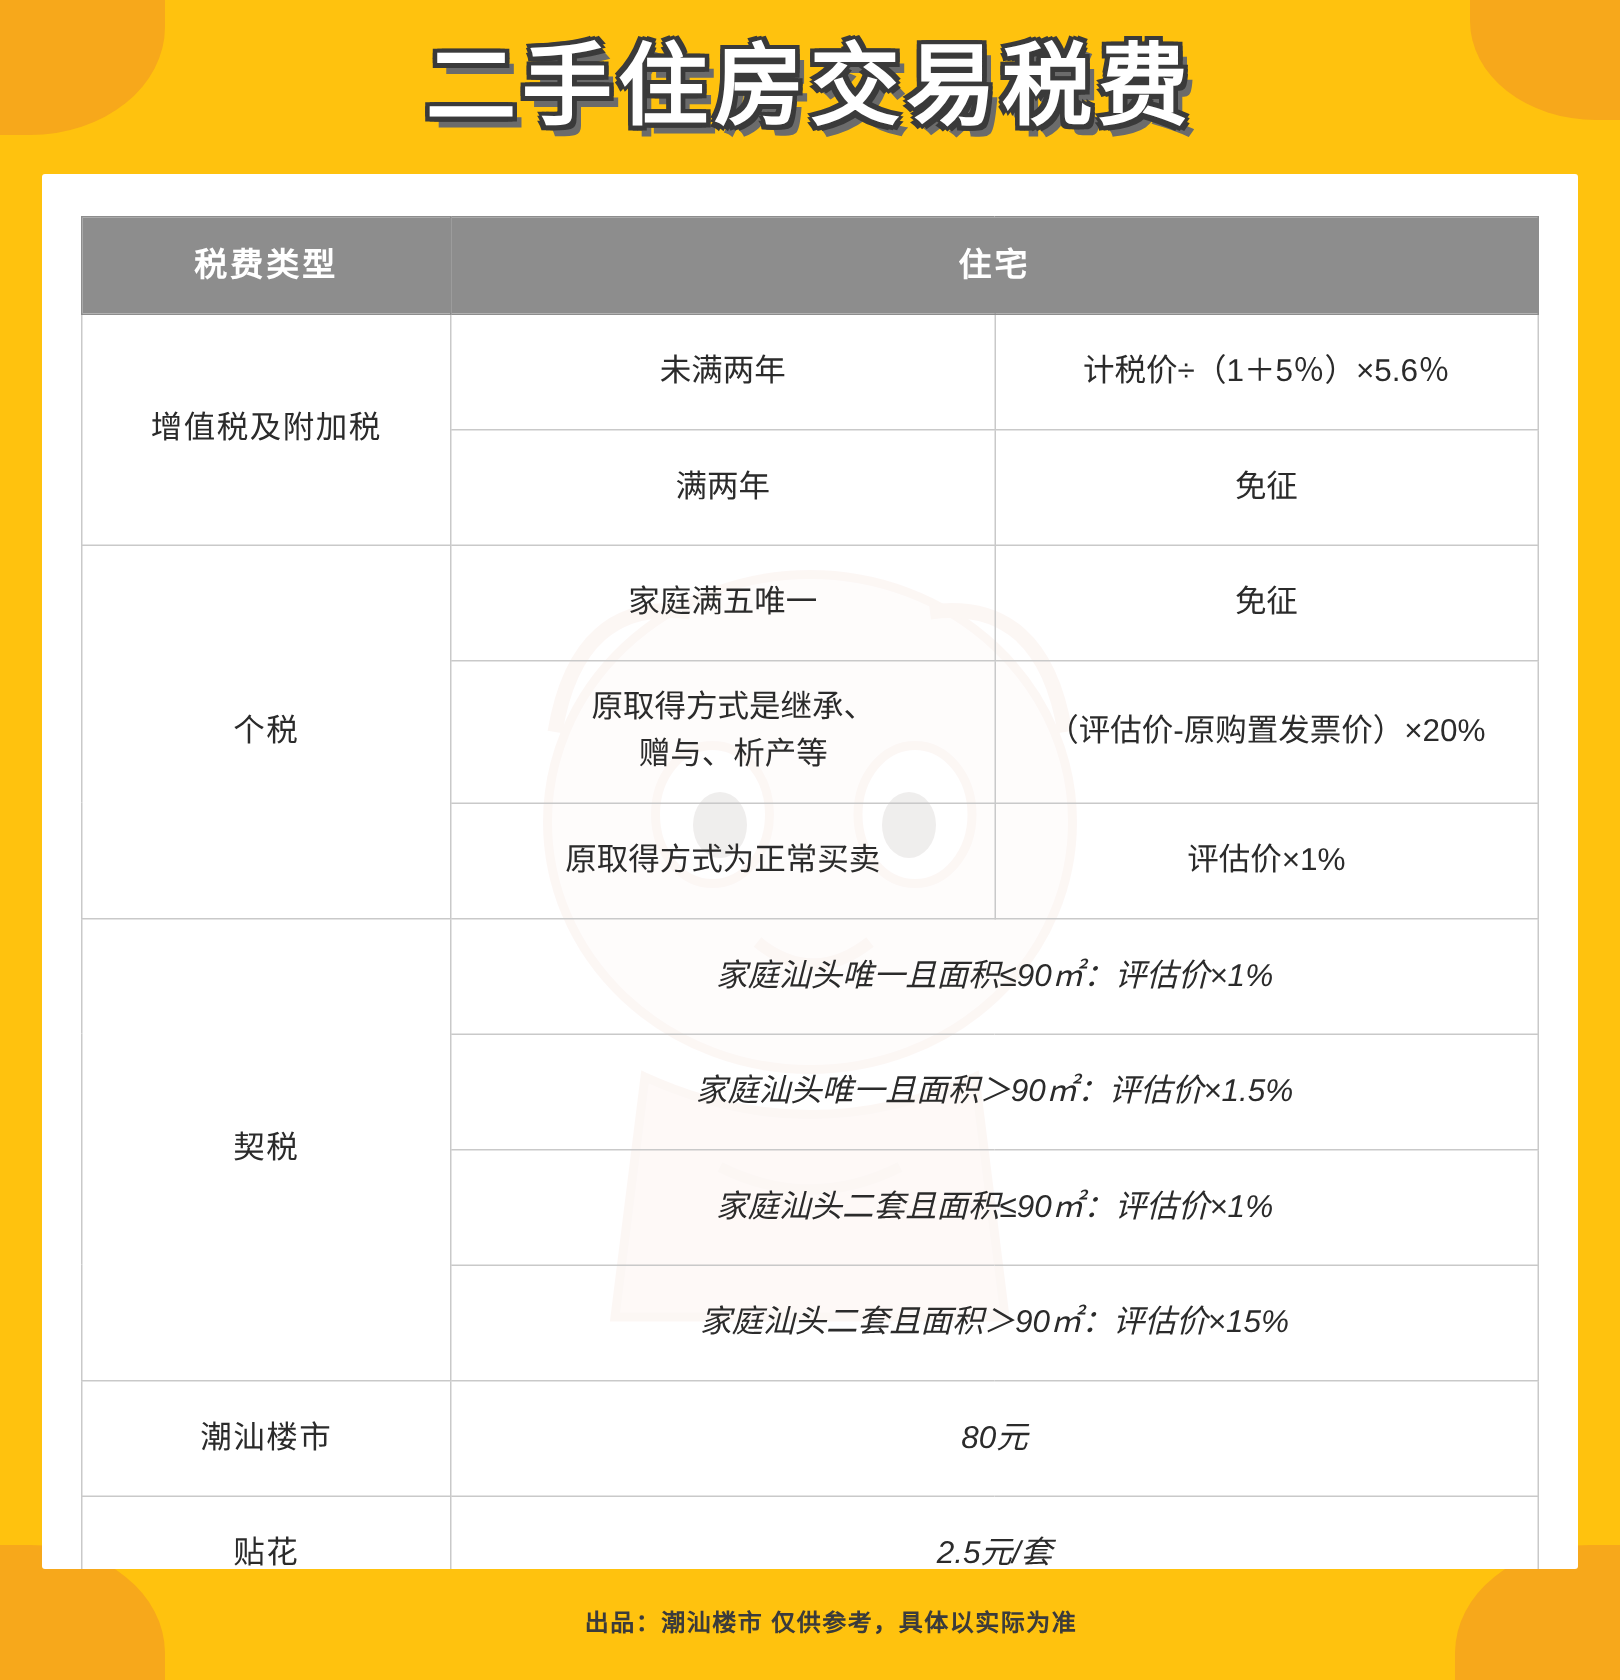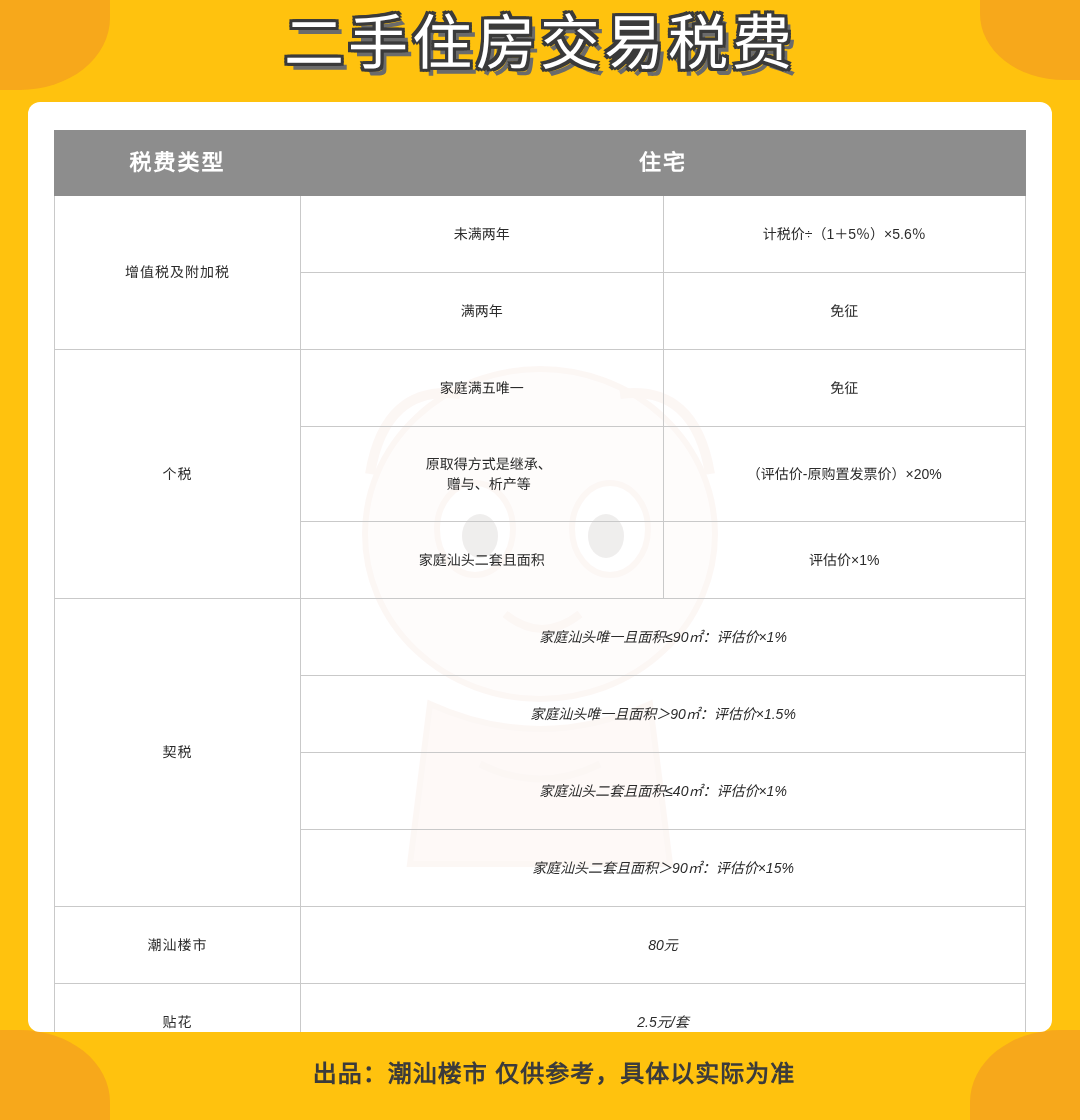--- a/index.html
+++ b/index.html
@@ -40,44 +40,44 @@
     width: 150px; height: 120px;
     right: -40px; bottom: -30px;
     border-radius: 60% 0 0 0;
   }
 
   .page-title {
     position: relative;
     z-index: 3;
     text-align: center;
     font-size: 60px;
-    font-weight: normal;
+    font-weight: bold;
     letter-spacing: 4px;
     color: #ffffff;
-    padding-top: 2px;
+    padding-top: 16px;
     height: 86px;
     line-height: 84px;
     text-shadow:
       -3px -3px 0 #3a3a3a,
       3px -3px 0 #3a3a3a,
       -3px 3px 0 #3a3a3a,
       3px 3px 0 #3a3a3a,
       0 3px 0 #3a3a3a,
       0 -3px 0 #3a3a3a,
       3px 0 0 #3a3a3a,
       -3px 0 0 #3a3a3a,
       6px 7px 0 #6b6b6b;
   }
 
   .card {
     position: relative;
     z-index: 2;
     margin: 14px 28px 0 28px;
     background: #ffffff;
-    border-radius: 12px;
+    border-radius: 2px;
     padding: 28px 26px 16px 26px;
     box-sizing: border-box;
     height: 930px;
     overflow: hidden;
   }
 
   
   .watermark {
     position: absolute;
     left: 50%;
@@ -96,21 +96,21 @@
     width: 100%;
     border-collapse: collapse;
     table-layout: fixed;
     background: transparent;
   }
   table.tax-table th,
   table.tax-table td {
     border: 1px solid #c9c9c9;
     text-align: center;
     vertical-align: middle;
-    font-size: 14px;
+    font-size: 21px;
     color: #2b2b2b;
     padding: 10px 6px;
     line-height: 1.45;
     background: rgba(255,255,255,0.62);
   }
   table.tax-table thead th {
     background: #8d8d8d;
     color: #ffffff;
     font-size: 22px;
     font-weight: bold;
@@ -131,21 +131,21 @@
   td.wide {
     font-size: 20px;
     font-style: italic;
   }
   .h-row td { height: 56px; }
 
   .footer {
     position: relative;
     z-index: 3;
     text-align: center;
-    font-size: 24px;
+    font-size: 16px;
     font-weight: bold;
     color: #3b3b3b;
     margin-top: 22px;
     letter-spacing: 1px;
     margin-left: 28px;
   }
 </style>
 </head>
 <body>
 
@@ -195,33 +195,33 @@
         <td class="cat" rowspan="3">个税</td>
         <td class="mid">家庭满五唯一</td>
         <td class="val">免征</td>
       </tr>
       <tr>
         <td class="mid" style="height:74px; white-space:pre-line;padding-left:20px;">原取得方式是继承、
 赠与、析产等</td>
         <td class="val">（评估价-原购置发票价）×20%</td>
       </tr>
       <tr class="h-row">
-        <td class="mid">家庭汕头二套且面积</td>
+        <td class="mid">原取得方式为正常买卖</td>
         <td class="val">评估价×1%</td>
       </tr>
 
       <tr class="h-row">
         <td class="cat" rowspan="4">契税</td>
         <td class="wide" colspan="2">家庭汕头唯一且面积≤90㎡：评估价×1%</td>
       </tr>
       <tr class="h-row">
         <td class="wide" colspan="2">家庭汕头唯一且面积＞90㎡：评估价×1.5%</td>
       </tr>
       <tr class="h-row">
-        <td class="wide" colspan="2">家庭汕头二套且面积≤40㎡：评估价×1%</td>
+        <td class="wide" colspan="2">家庭汕头二套且面积≤90㎡：评估价×1%</td>
       </tr>
       <tr class="h-row">
         <td class="wide" colspan="2">家庭汕头二套且面积＞90㎡：评估价×15%</td>
       </tr>
 
       <tr class="h-row">
         <td class="cat">潮汕楼市</td>
         <td class="wide" colspan="2">80元</td>
       </tr>
       <tr class="h-row">

